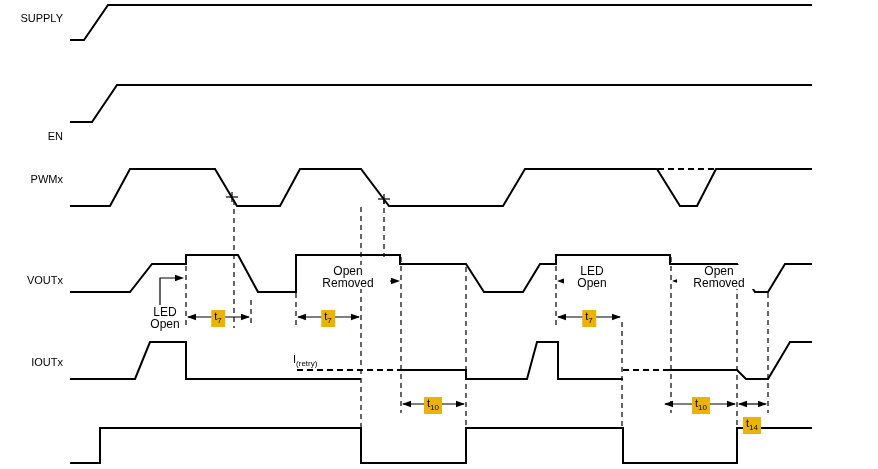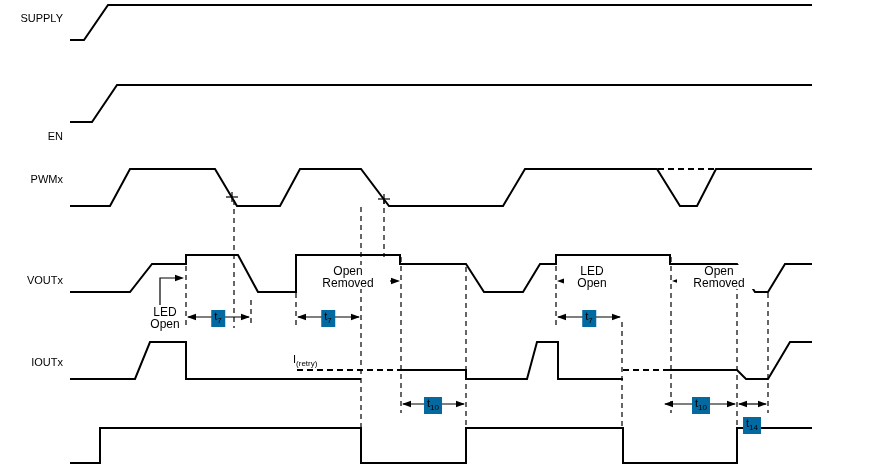--- a/index.html
+++ b/index.html
@@ -12,21 +12,21 @@
   #lbl-pwmx{top:174px;}
   #lbl-voutx{top:275px;}
   #lbl-ioutx{top:357px;}
   #lbl-fault{top:426px;line-height:11px;}
   .overline{text-decoration:overline;}
   .ann{position:absolute;font-size:12px;line-height:12px;text-align:center;background:#fff;}
   #ann-led-open-1{left:137px;top:306px;width:56px;background:transparent;}
   #ann-open-removed-1{left:306px;top:265px;width:84px;}
   #ann-led-open-2{left:564px;top:265px;width:56px;}
   #ann-open-removed-2{left:677px;top:265px;width:84px;}
-  .tlabel{position:absolute;font-size:11px;line-height:13px;background:#0369a1;padding:0 3px;transform:translateX(-50%);}
+  .tlabel{position:absolute;font-size:11px;line-height:13px;background:#eab308;padding:0 3px;transform:translateX(-50%);}
   .tlabel sub,.iretry sub{font-size:8px;}
   #t7-1{left:218px;top:310px;}
   #t7-2{left:328px;top:310px;}
   #t7-3{left:589px;top:310px;}
   #t10-1{left:433px;top:397px;}
   #t10-2{left:701px;top:397px;}
   #t14-1{left:752px;top:417px;}
   .iretry{position:absolute;left:293px;top:353px;font-size:11px;line-height:13px;}
 </style>
 </head>

